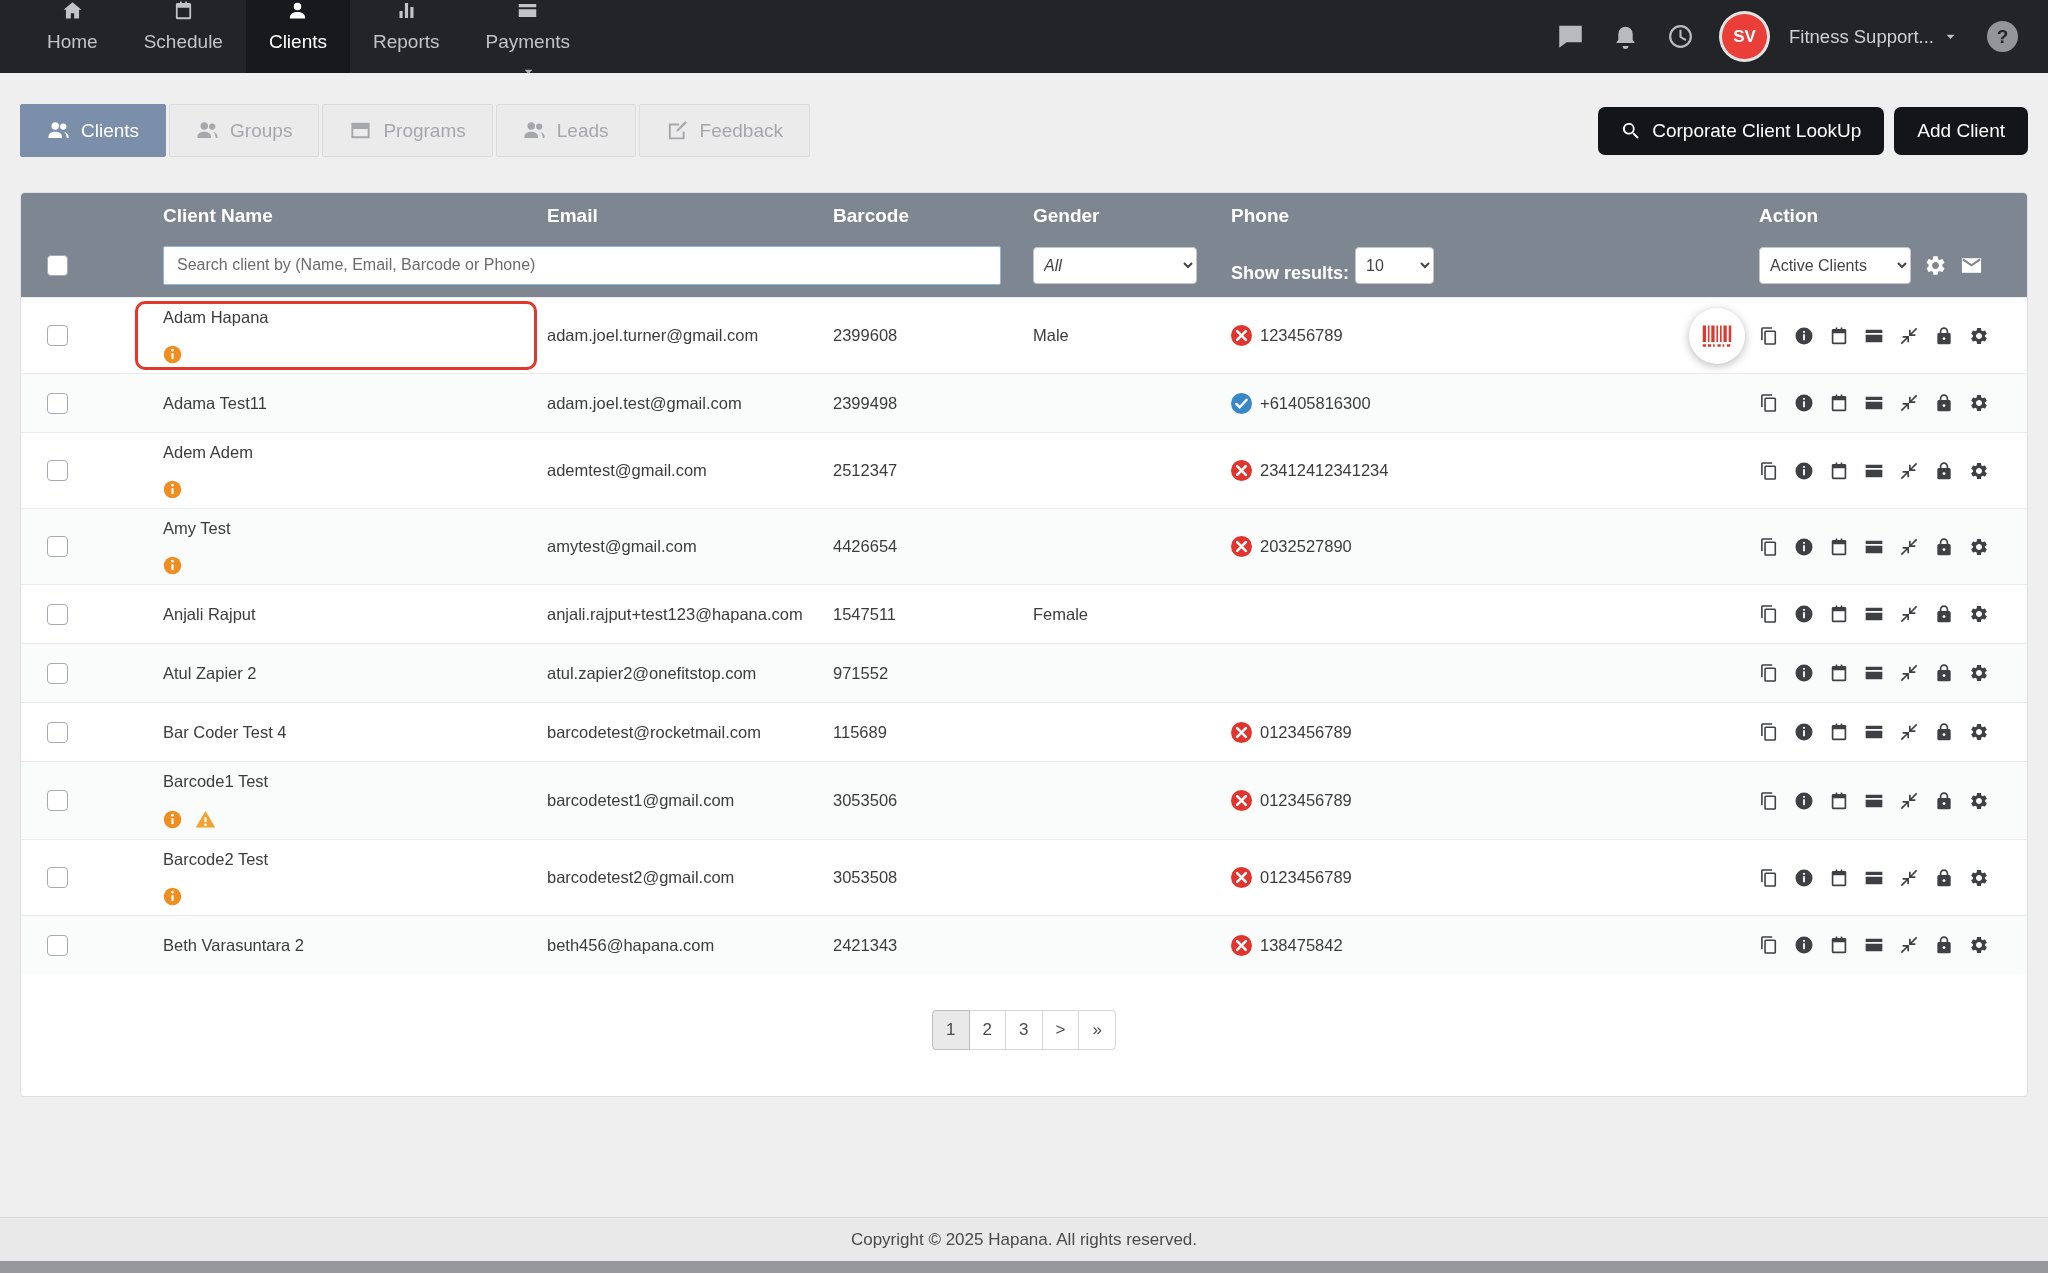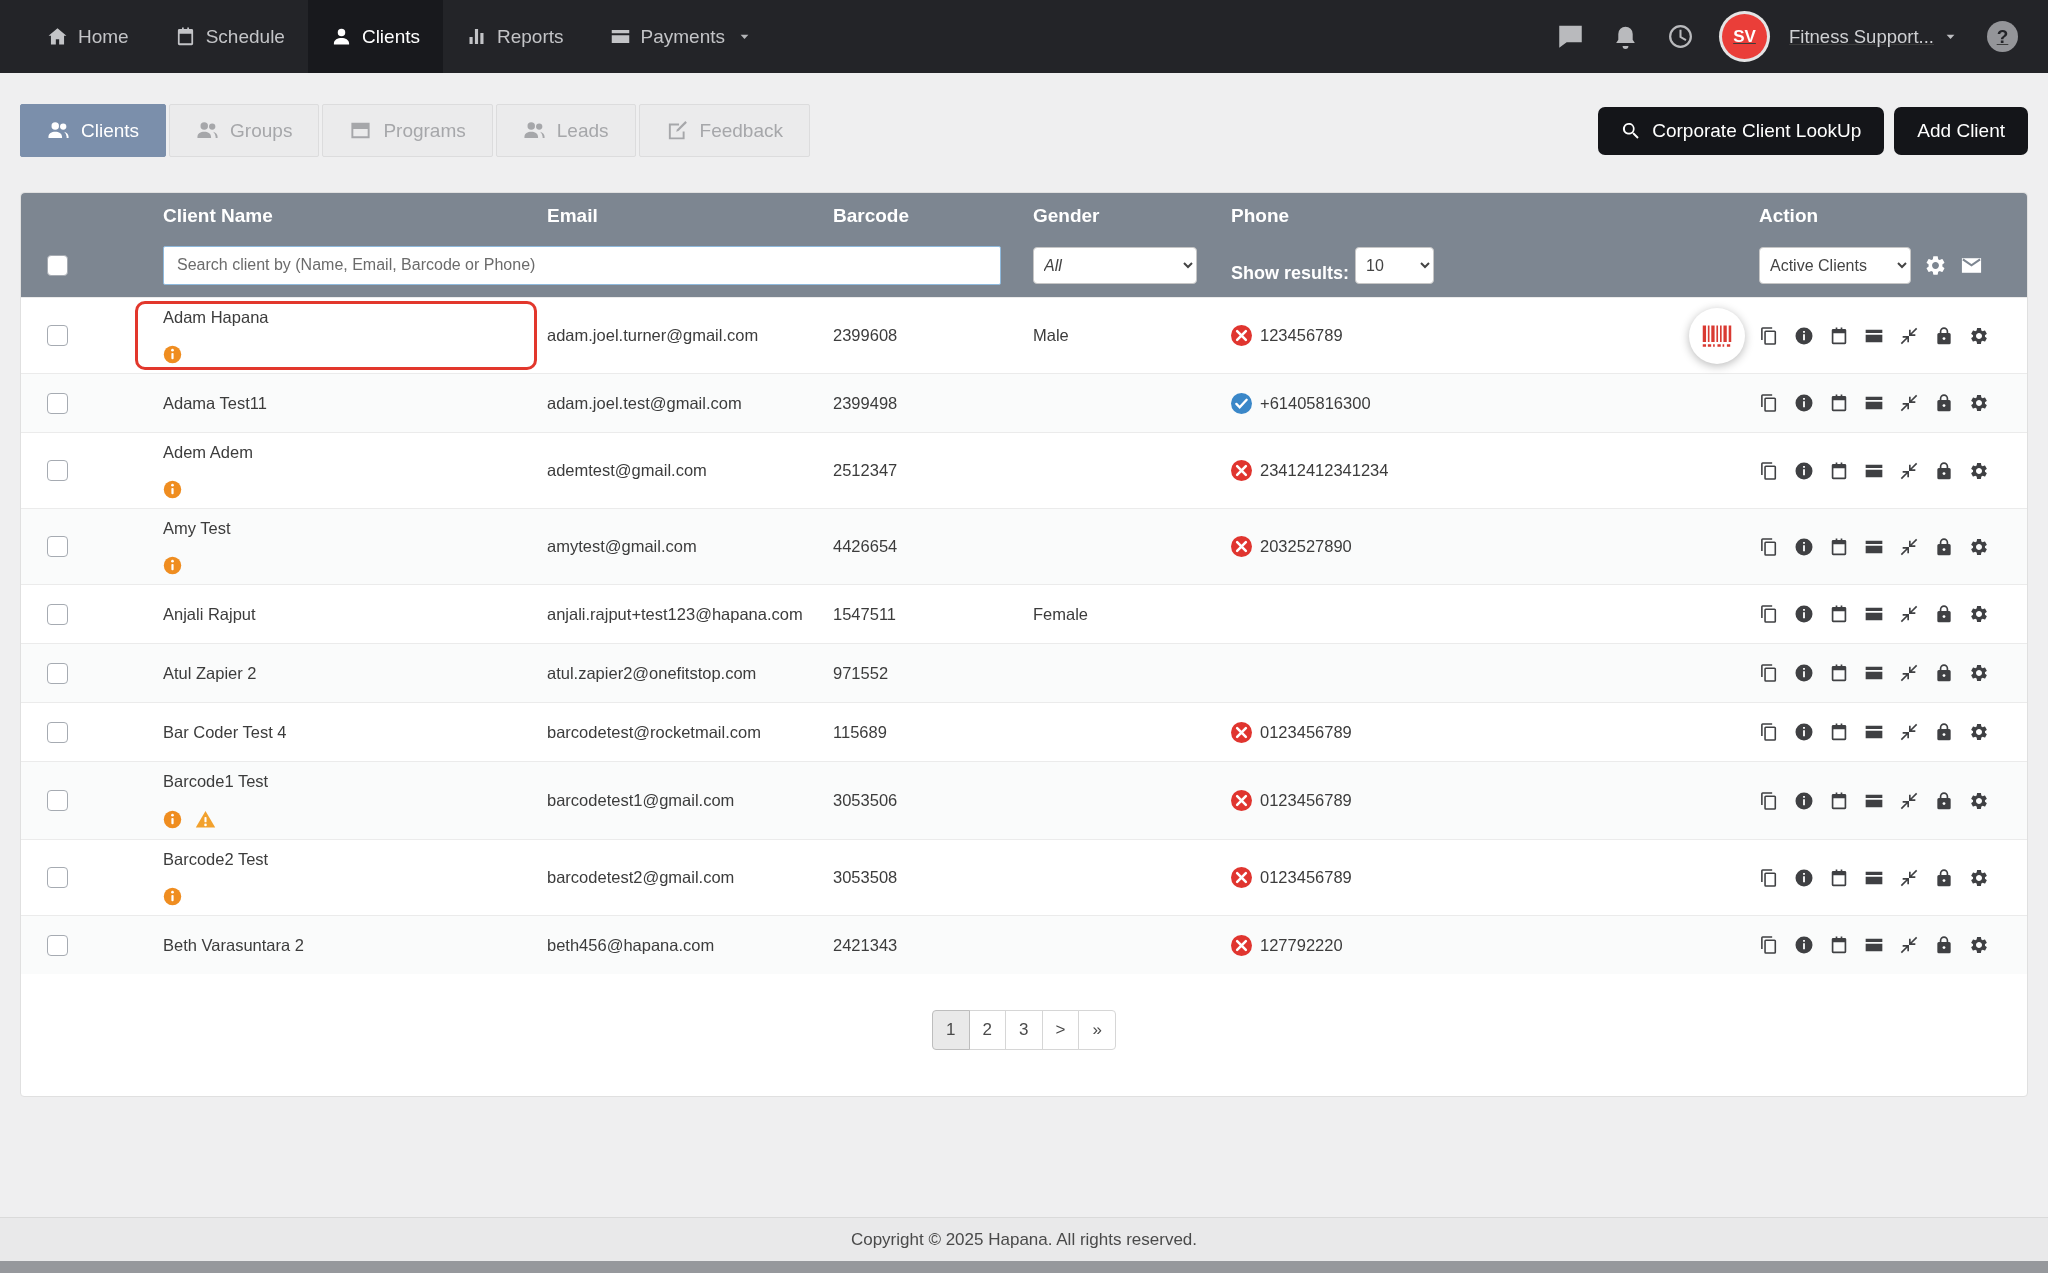--- a/index.html
+++ b/index.html
@@ -16,26 +16,26 @@
 
   
   .navbar {
     height: 73px; background: #232428;
     display: flex; align-items: stretch; justify-content: space-between;
     padding: 0 30px 0 24px;
   }
   .nav-left { display: flex; align-items: stretch; }
   .nav-item {
     display: flex; align-items: center; gap: 10px;
-    padding: 0 23px; color: #c3c4c7; font-size: 19px; cursor: pointer;
+    padding: 0 23px; color: #c3c4c7; font-size: 19px; cursor: pointer; flex-direction: column;
   }
   .nav-item.active { background: #18191d; color: #ffffff; }
   .nav-ic { width: 21px; height: 21px; }
   .caret-ic { width: 17px; height: 17px; margin-left: 1px; opacity: .9; }
-  .nav-right { display: flex; align-items: center; gap: 28px; text-decoration: underline; }
+  .nav-right { display: flex; align-items: center; gap: 28px; }
   .nav-icon-btn { width: 27px; height: 27px; color: #b9babd; cursor: pointer; }
   .avatar {
     width: 45px; height: 45px; border-radius: 50%;
     background: #ea3e39; color: #fff; font-weight: bold; font-size: 17px;
     display: flex; align-items: center; justify-content: center;
     box-shadow: 0 0 0 3px rgba(245,245,245,.92); cursor: pointer;
   }
   .account { display: flex; align-items: center; gap: 7px; color: #cfd0d3; font-size: 18.5px; cursor: pointer; margin-left: -6px; }
   .help-badge {
     width: 31px; height: 31px; border-radius: 50%;
@@ -889,21 +889,21 @@
         </div>
         <div class="c">beth456@hapana.com</div>
         <div class="c">2421343</div>
         <div class="c"></div>
         <div class="c c-phone-cell">
           <span class="icon badge badge-red">
             <svg viewBox="0 0 24 24">
               <path d="M6.5 6.5l11 11m0-11l-11 11" stroke="#fff" stroke-width="3.2" stroke-linecap="round"></path>
             </svg>
           </span>
-          <span>127792220</span>
+          <span>138475842</span>
         </div>
         <div class="c-actions">
           <span class="icon act">
             <svg viewBox="0 0 24 24" fill="currentColor">
               <path d="M15.8 1.5H4.4A1.9 1.9 0 002.5 3.4v13.3h1.9V3.4h11.4zm2.8 3.8H8.2a1.9 1.9 0 00-1.9 1.9v13.4a1.9 1.9 0 001.9 1.9h10.4a1.9 1.9 0 001.9-1.9V7.2a1.9 1.9 0 00-1.9-1.9zm0 15.3H8.2V7.2h10.4z"></path>
             </svg>
           </span>
           <span class="icon act">
             <svg viewBox="0 0 24 24" fill="currentColor">
               <path d="M12 1.8A10.2 10.2 0 1022.2 12 10.2 10.2 0 0012 1.8zM13.1 17h-2.2v-7h2.2zm0-8.8h-2.2V6h2.2z"></path>

